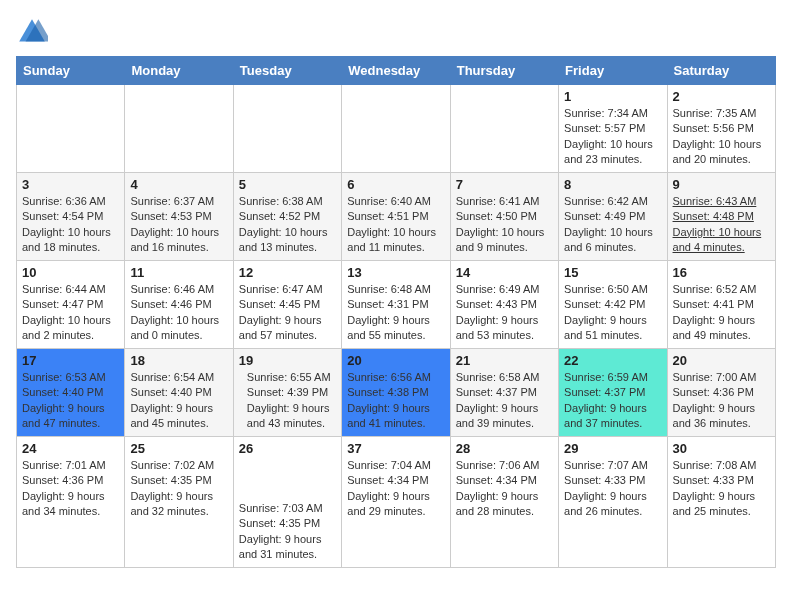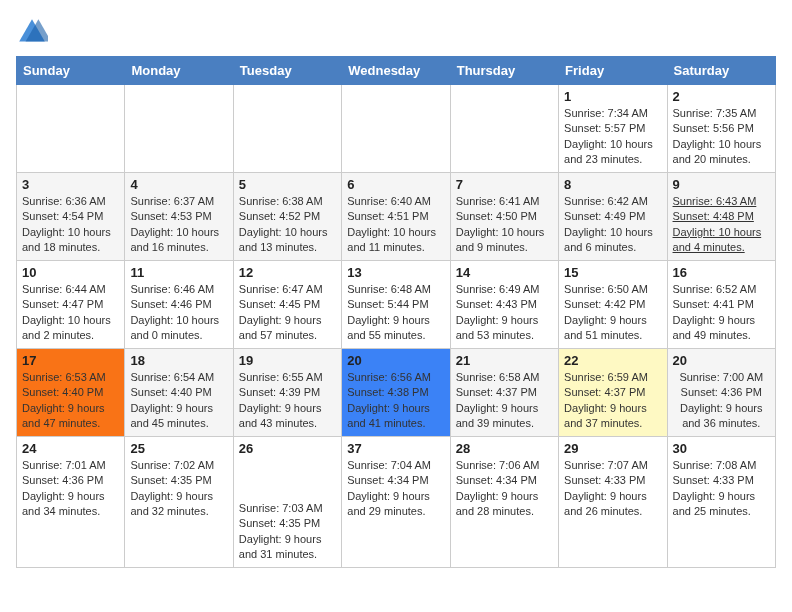--- a/index.html
+++ b/index.html
@@ -204,21 +204,21 @@
           </td>
           <td>
             <span class="day-number">12</span>
             <div class="day-info" style="white-space: pre-line;">Sunrise: 6:47 AM
 Sunset: 4:45 PM
 Daylight: 9 hours and 57 minutes.</div>
           </td>
           <td>
             <span class="day-number">13</span>
             <div class="day-info" style="white-space: pre-line;">Sunrise: 6:48 AM
-Sunset: 5:44 PM
+Sunset: 4:31 PM
 Daylight: 9 hours and 55 minutes.</div>
           </td>
           <td>
             <span class="day-number">14</span>
             <div class="day-info" style="white-space: pre-line;">Sunrise: 6:49 AM
 Sunset: 4:43 PM
 Daylight: 9 hours and 53 minutes.</div>
           </td>
           <td>
             <span class="day-number">15</span>
@@ -227,59 +227,59 @@
 Daylight: 9 hours and 51 minutes.</div>
           </td>
           <td>
             <span class="day-number">16</span>
             <div class="day-info" style="white-space: pre-line;">Sunrise: 6:52 AM
 Sunset: 4:41 PM
 Daylight: 9 hours and 49 minutes.</div>
           </td>
         </tr>
         <tr>
-          <td style="background: #f97316;">
+          <td style="background: #3b82f6;">
             <span class="day-number">17</span>
             <div class="day-info" style="white-space: pre-line;">Sunrise: 6:53 AM
 Sunset: 4:40 PM
 Daylight: 9 hours and 47 minutes.</div>
           </td>
           <td style="background: rgb(245, 245, 245);">
             <span class="day-number">18</span>
             <div class="day-info" style="white-space: pre-line;">Sunrise: 6:54 AM
 Sunset: 4:40 PM
 Daylight: 9 hours and 45 minutes.</div>
           </td>
           <td style="background: rgb(245, 245, 245);">
             <span class="day-number">19</span>
-            <div class="day-info" style="white-space: pre-line;">Sunrise: 6:55 AM
+            <div class="day-info" style="white-space: pre-line; margin-left: 8px;">Sunrise: 6:55 AM
 Sunset: 4:39 PM
 Daylight: 9 hours and 43 minutes.</div>
           </td>
           <td style="background: #3b82f6;">
             <span class="day-number">20</span>
             <div class="day-info" style="white-space: pre-line;">Sunrise: 6:56 AM
 Sunset: 4:38 PM
 Daylight: 9 hours and 41 minutes.</div>
           </td>
           <td style="background: rgb(245, 245, 245);">
             <span class="day-number">21</span>
             <div class="day-info" style="white-space: pre-line;">Sunrise: 6:58 AM
 Sunset: 4:37 PM
 Daylight: 9 hours and 39 minutes.</div>
           </td>
-          <td style="background: #fef9c3; margin-top: 24px;">
+          <td style="background: #5eead4; margin-top: 24px;">
             <span class="day-number">22</span>
             <div class="day-info" style="white-space: pre-line;">Sunrise: 6:59 AM
 Sunset: 4:37 PM
 Daylight: 9 hours and 37 minutes.</div>
           </td>
           <td style="background: rgb(245, 245, 245);">
             <span class="day-number">20</span>
-            <div class="day-info" style="white-space: pre-line; text-align: center;">Sunrise: 7:00 AM
+            <div class="day-info" style="white-space: pre-line;">Sunrise: 7:00 AM
 Sunset: 4:36 PM
 Daylight: 9 hours and 36 minutes.</div>
           </td>
         </tr>
         <tr>
           <td>
             <span class="day-number">24</span>
             <div class="day-info" style="white-space: pre-line;">Sunrise: 7:01 AM
 Sunset: 4:36 PM
 Daylight: 9 hours and 34 minutes.</div>

